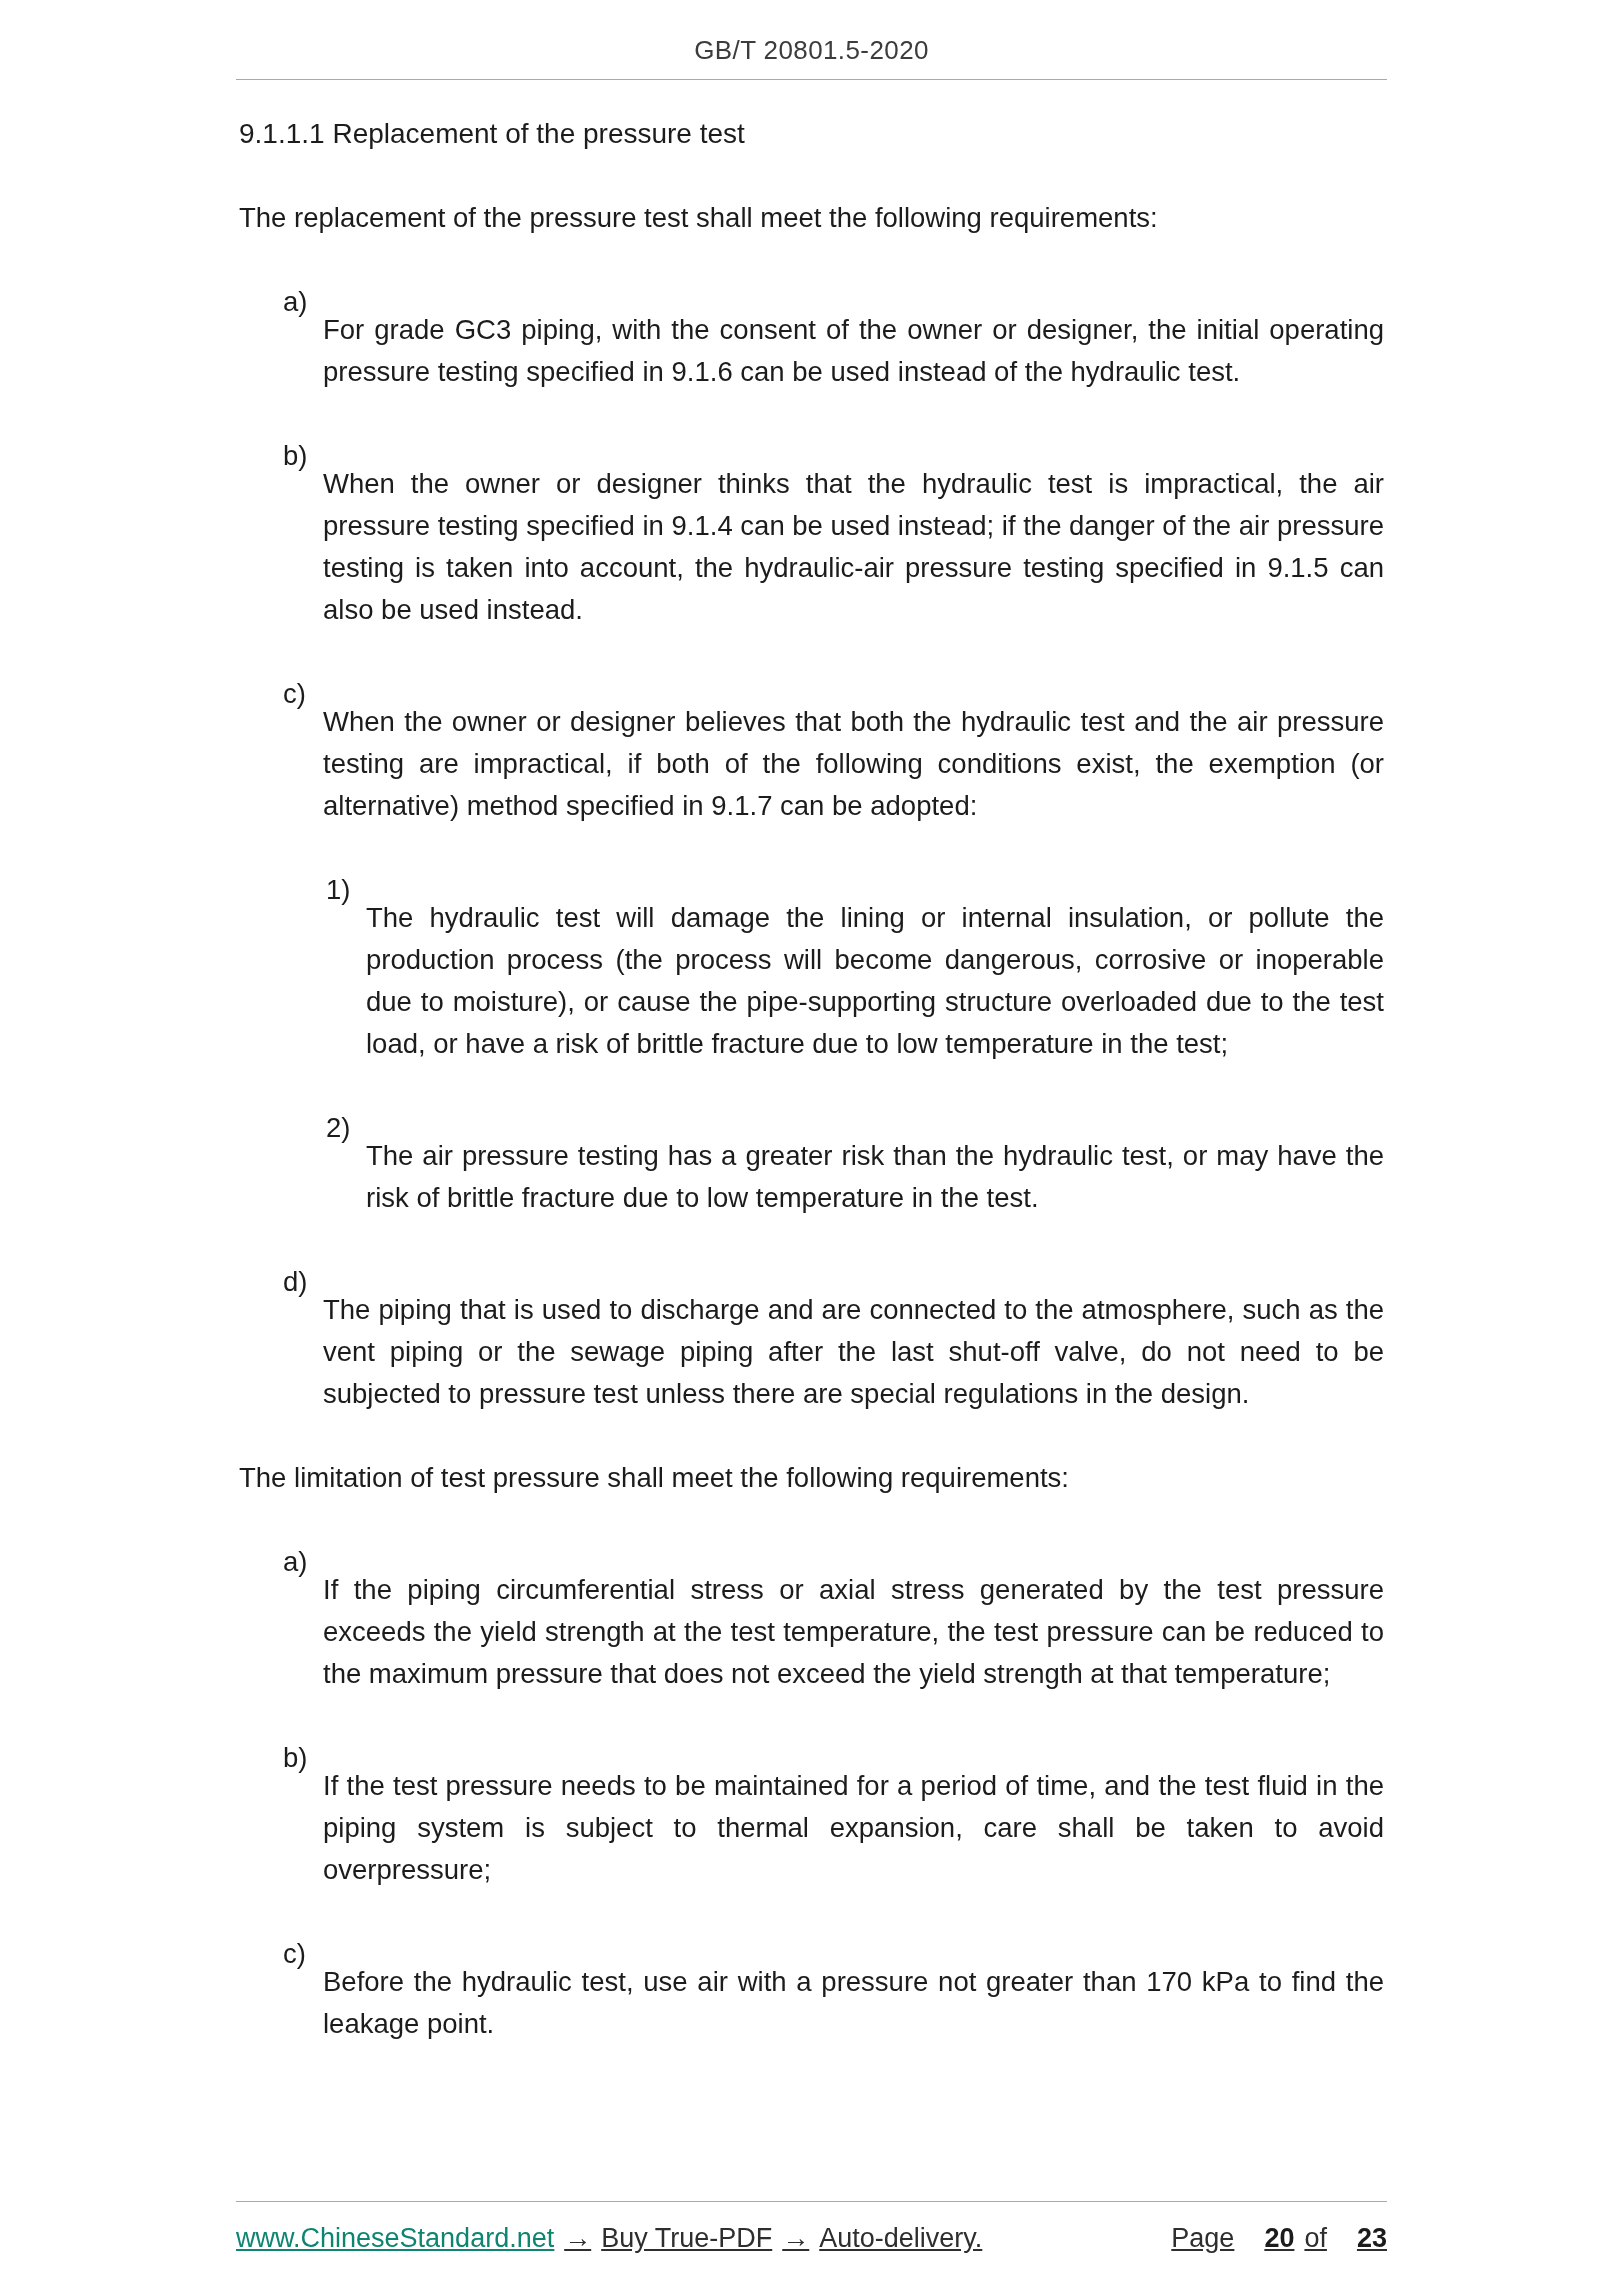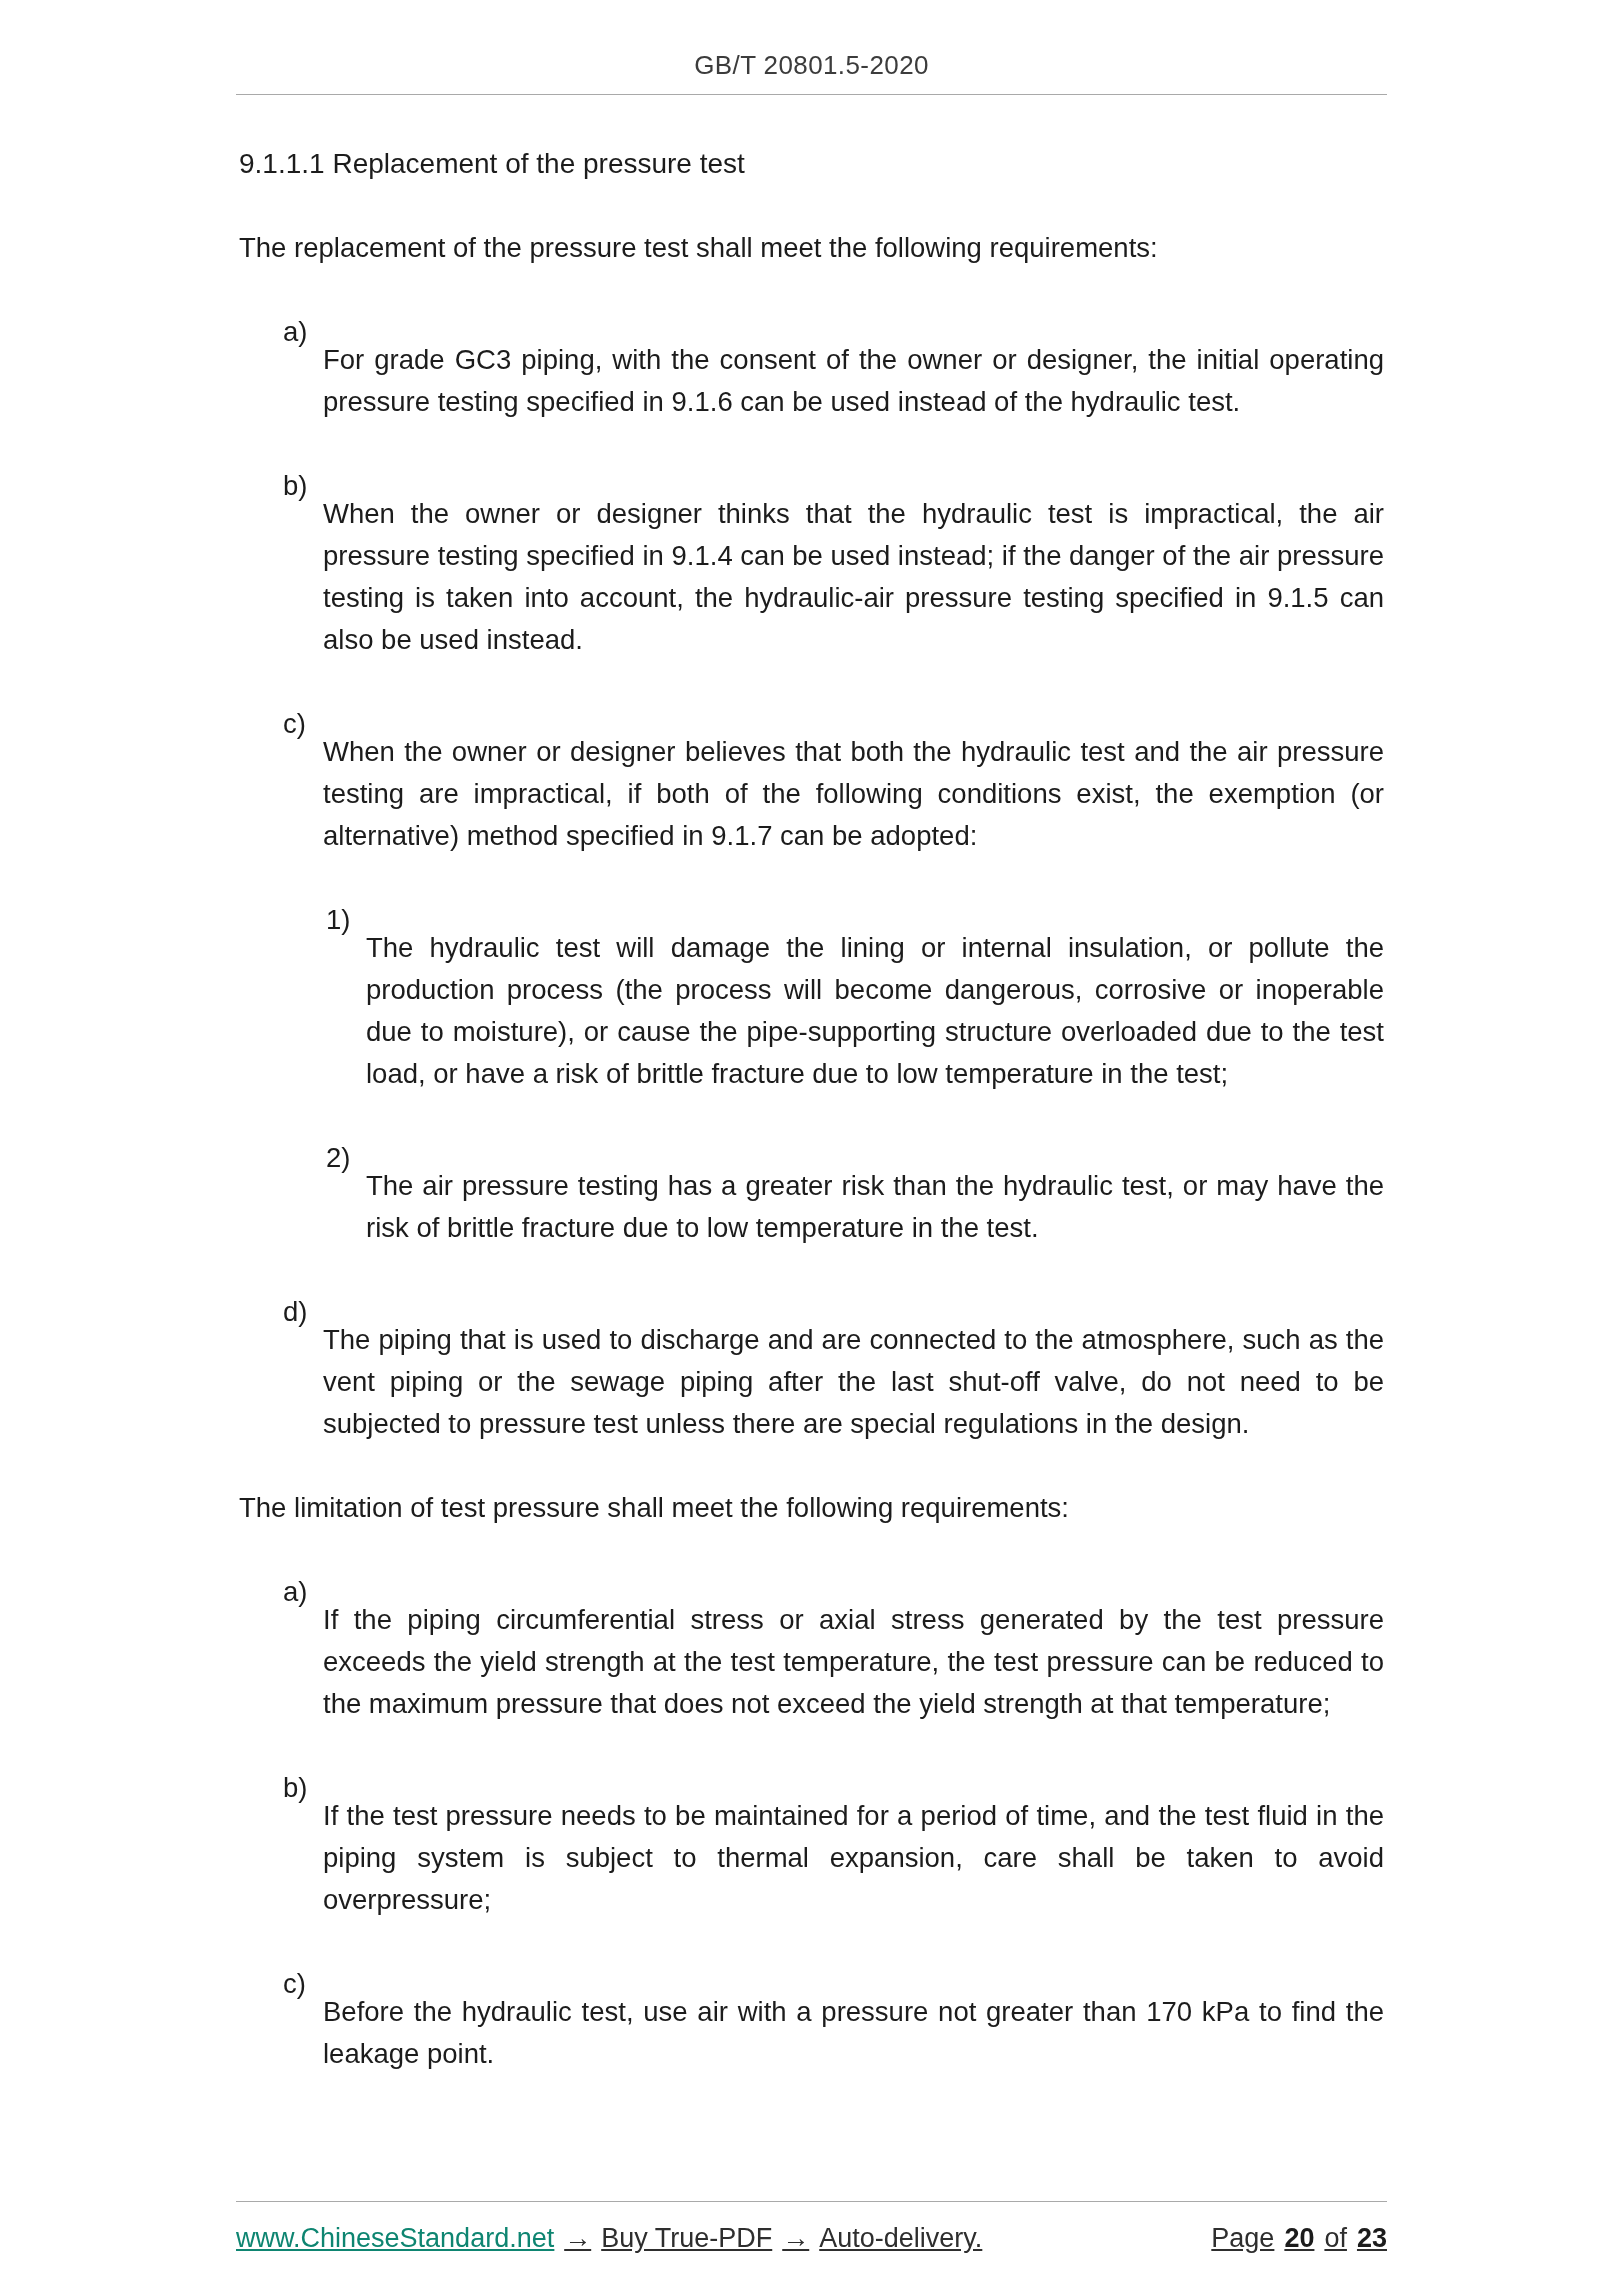--- a/index.html
+++ b/index.html
@@ -14,21 +14,21 @@
   .page {
     position: relative;
     width: 1623px;
     height: 2295px;
     background: #ffffff;
     font-family: "Liberation Sans", sans-serif;
     color: var(--text-color);
     overflow: hidden;
   }
   .page-header {
-    margin: 15px 236px;
+    margin: 0 236px;
     padding-top: 35px;
     padding-bottom: 13.3px;
     border-bottom: 1.7px solid var(--rule-color);
     text-align: center;
   }
   .doc-title {
     font-size: 26px;
     line-height: 31px;
     color: var(--muted-color);
     letter-spacing: 0.4px;
@@ -76,21 +76,21 @@
     gap: 10px;
     white-space: nowrap;
     text-decoration: underline;
   }
   .footer-link {
     color: var(--link-color);
     text-decoration: underline;
     cursor: pointer;
   }
   .arrow { color: #2e2e2e; }
-  .pg-num { font-weight: bold; color: #1c1c1c; }
+  .pg-num { font-weight: bold; color: #1c1c1c; margin-left: 20px; }
 </style>
 </head>
 <body>
 
 <div class="page">
 
   <header class="page-header">
     <div class="doc-title">GB/T 20801.5-2020</div>
   </header>
 

